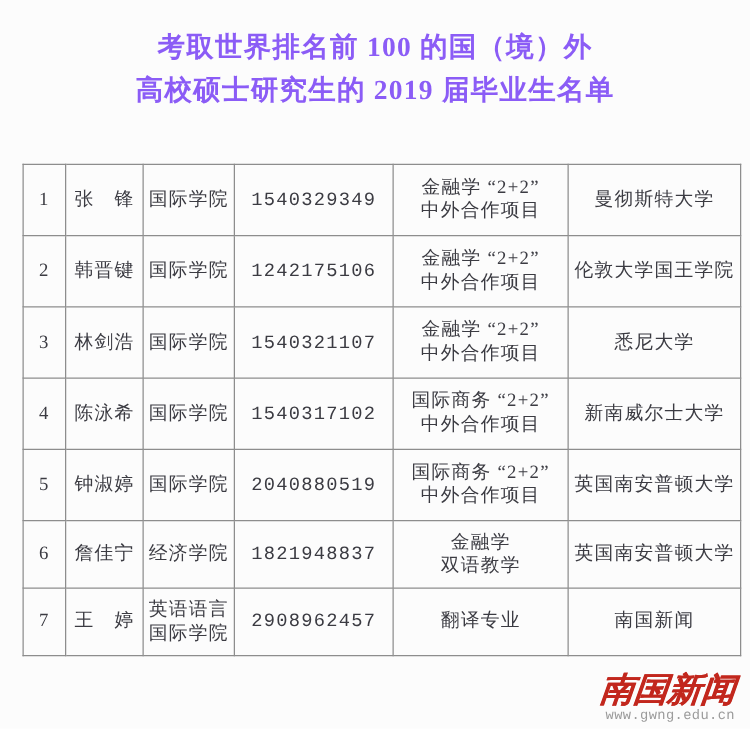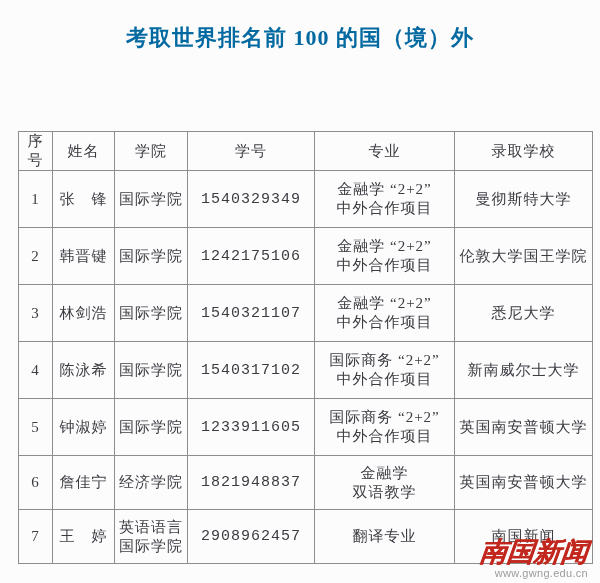--- a/index.html
+++ b/index.html
@@ -10,21 +10,21 @@
     background: #fcfcfc;
     font-family: "Liberation Serif", serif;
     overflow: hidden;
   }
   .title {
     padding-top: 21px;
     text-align: center;
     font-weight: bold;
     font-size: 22px;
     line-height: 34px;
-    color: #0369a1;
+    color: #8b5cf6;
     letter-spacing: 1px;
   }
   table.roster {
     position: absolute;
     left: 18px;
     top: 131px;
     width: 574px;
     border-collapse: collapse;
     table-layout: fixed;
   }
@@ -59,53 +59,46 @@
     font-weight: bold;
     font-style: italic;
     color: #c2271d;
     transform: skewX(-6deg);
     letter-spacing: 0px;
     text-shadow: 0.5px 0 0 #c2271d;
   }
   .wm-url {
     display: block;
     margin-top: 2px;
-    font-family: Liberation Sans, sans-serif;
+    font-family: Liberation Mono, monospace;
     font-size: 11px;
     color: #9b9b9b;
     letter-spacing: 0.3px;
   }
 </style>
 </head>
 <body>
 
 <div class="page">
 
   <div class="title">
     <div>考取世界排名前 100 的国（境）外</div>
+    <div>高校硕士研究生的 2019 届毕业生名单</div>
   </div>
 
   <table class="roster">
     <colgroup>
       <col style="width:34px">
         <col style="width:62px">
         <col style="width:73px">
       <col style="width:127px">
         <col style="width:140px">
         <col style="width:138px">
     </colgroup>
     <tbody>
-      <tr class="hdr">
-        <th>序号</th>
-        <th>姓名</th>
-        <th>学院</th>
-        <th>学号</th>
-        <th>专业</th>
-        <th>录取学校</th>
-      </tr>
 
       <tr class="r-tall">
         <td>1</td>
         <td>张　锋</td>
         <td>
             <span class="ln">国际学院</span>
             <span class="ln"></span>
           </td>
         <td class="num">1540329349</td>
         <td>
@@ -160,21 +153,21 @@
         <td>新南威尔士大学</td>
       </tr>
 
       <tr class="r-tall">
         <td>5</td>
         <td>钟淑婷</td>
         <td>
             <span class="ln">国际学院</span>
             <span class="ln"></span>
           </td>
-        <td class="num">1233911605</td>
+        <td class="num">2040880519</td>
         <td>
             <span class="ln">国际商务 “2+2”</span>
             <span class="ln">中外合作项目</span>
           </td>
         <td>英国南安普顿大学</td>
       </tr>
 
       <tr class="r-short">
         <td>6</td>
         <td>詹佳宁</td>

